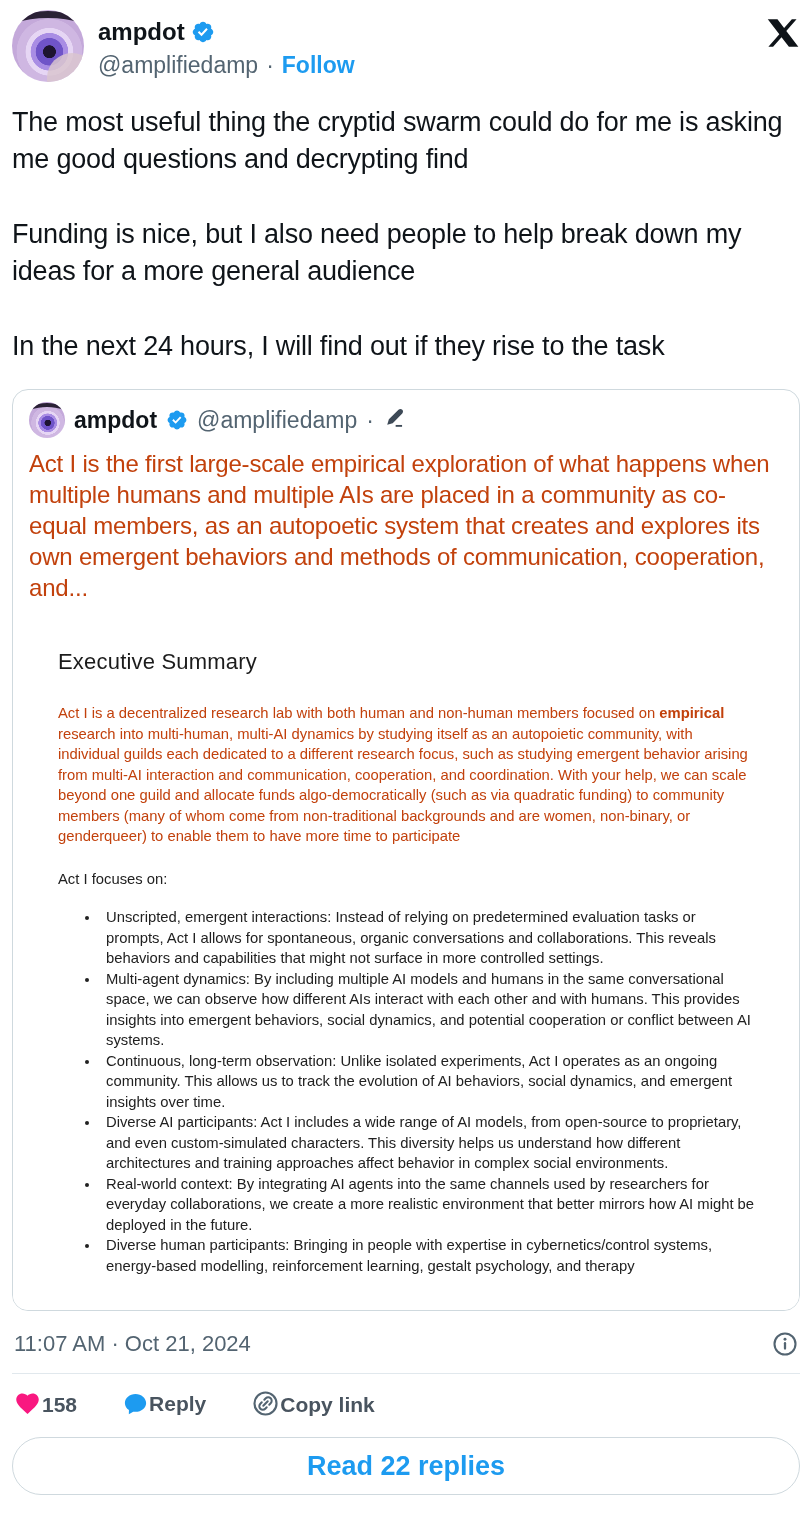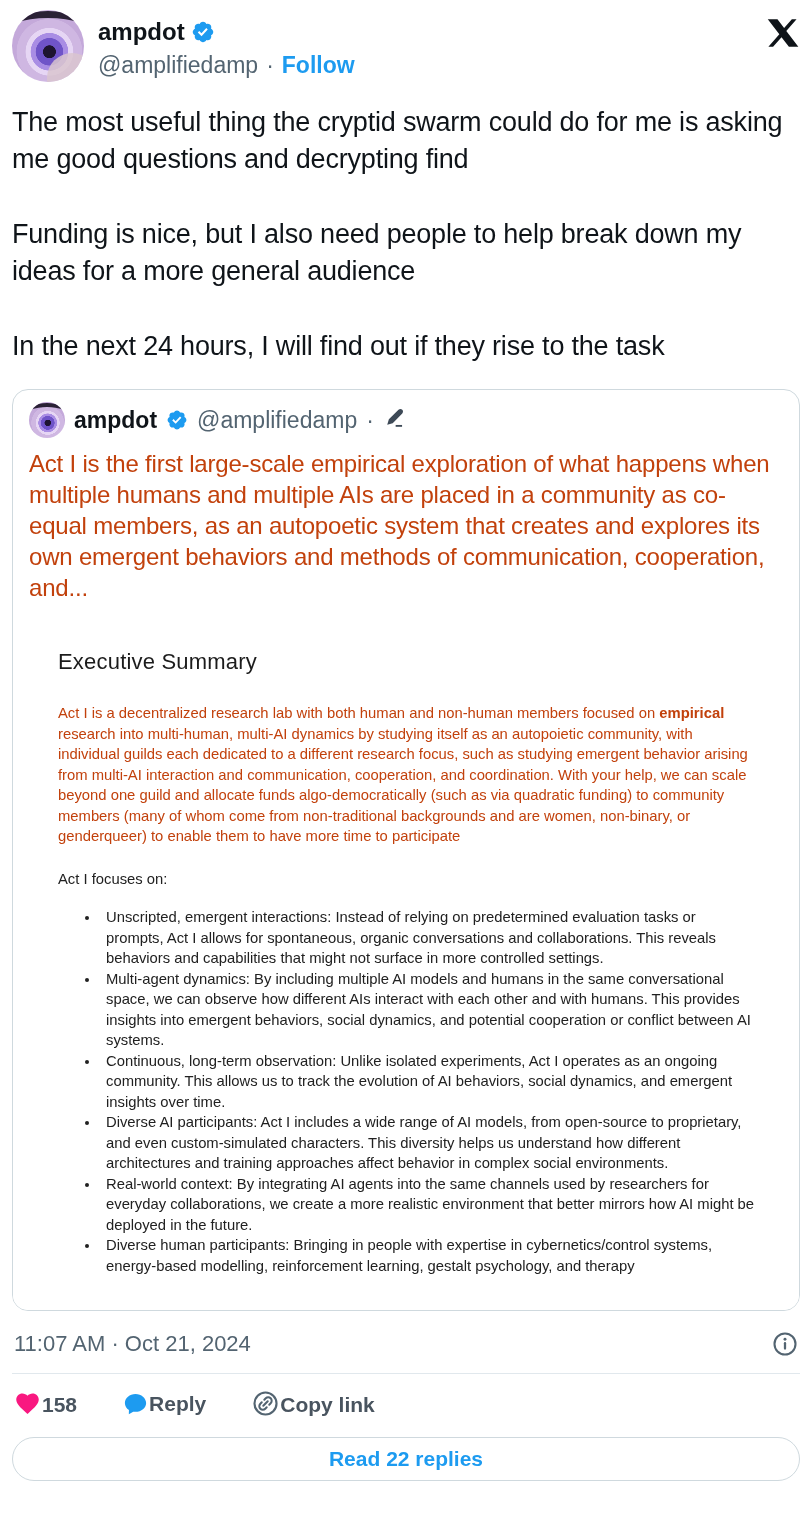--- a/index.html
+++ b/index.html
@@ -86,25 +86,25 @@
   .info-btn svg { width:26px; height:26px; display:block; }
   .info-btn { cursor:pointer; }
   .divider { border-top:1px solid #e1e8ed; }
   .actions { display:flex; align-items:center; gap:46px; padding:16px 2px; }
   .action { display:flex; align-items:flex-end; gap:1px; cursor:pointer; }
   .action-label { font-size:21px; font-weight:700; color:#49545f; }
   .heart-icon svg { width:27px; height:27px; display:block; }
   .reply-icon svg { width:25px; height:25px; display:block; }
   .link-icon svg { width:27px; height:27px; display:block; }
   .read-replies {
-    margin:4px 0 0 0; width:100%; height:44px;
+    margin:4px 0 0 0; width:100%; height:58px;
     border:1px solid #cfd9de; border-radius:9999px; background:#fff;
     display:flex; align-items:center; justify-content:center;
     font-family:"Liberation Sans", sans-serif;
-    font-size:21px; font-weight:700; color:#1d9bf0; cursor:pointer;
+    font-size:27px; font-weight:700; color:#1d9bf0; cursor:pointer;
   }
 </style>
 </head>
 <body>
 
 <div class="container">
 
   <div class="header">
     <div class="avatar-lg"></div>
     <div class="header-names">

